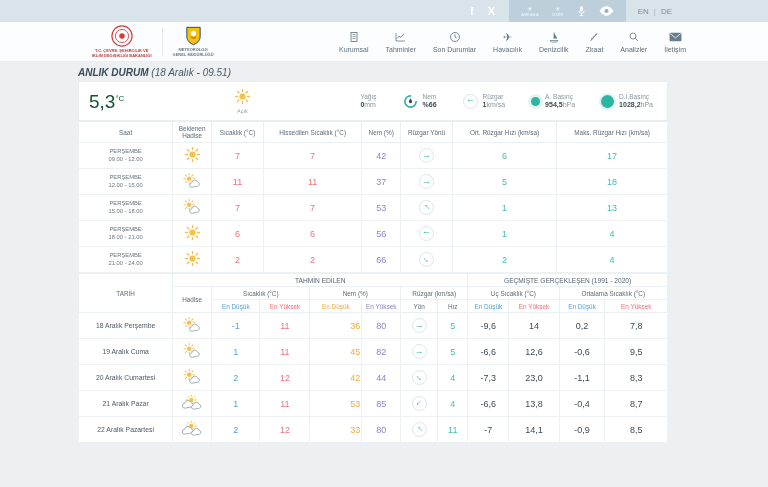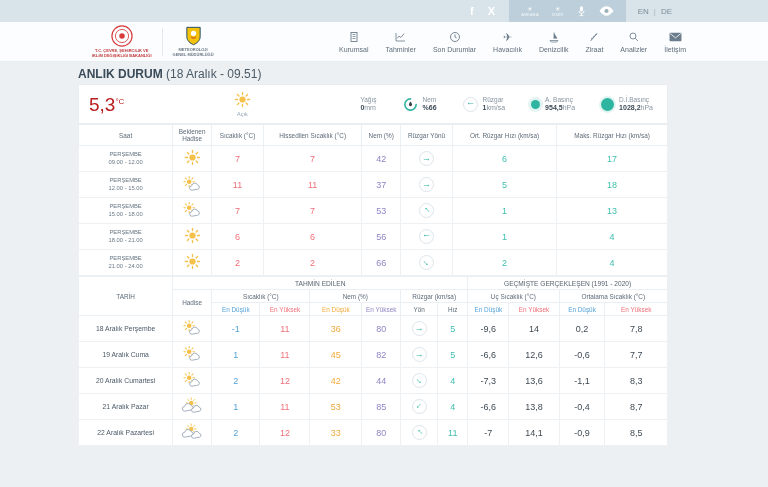--- a/index.html
+++ b/index.html
@@ -26,27 +26,27 @@
   .logo-min-text { font-size:4px; color:#c3393d; font-weight:bold; text-align:center; line-height:1.25; margin-top:1px; }
   .logo-mgm-text { font-size:4px; color:#6a7885; font-weight:bold; text-align:center; line-height:1.25; margin-top:1px; }
   .logo-div { width:1px; height:28px; background:#e2e8ec; }
   nav { margin-left:auto; display:flex; gap:17px; }
   .nav-item { display:flex; flex-direction:column; align-items:center; gap:2px; cursor:pointer; }
   .nav-item .nav-ic { height:13px; display:flex; align-items:center; color:#6b7c8c; font-size:11px; line-height:1; }
   .nav-item .nav-label { font-size:7px; color:#5f6e7b; white-space:nowrap; }
 
   
   main { width:590px; margin-left:78px; }
-  .section-head { font-size:12px; color:#3a4a57; margin:5px 0 3px; }
+  .section-head { font-size:10px; color:#3a4a57; margin:5px 0 3px;font-style:italic; }
   .section-head b { font-weight:bold; }
   .section-head .time { font-weight:normal; color:#4c5a66; }
 
   
   .current-card { background:#fff; border:1px solid #e7edf1; height:40px; display:flex; align-items:center; padding:0 14px 0 10px; justify-content:space-between; }
-  .cur-temp { font-size:19px; color:#b91c1c; font-weight:normal; line-height:1; }
+  .cur-temp { font-size:19px; color:#14532d; font-weight:normal; line-height:1; }
   .cur-temp .unit { font-size:8px; vertical-align:super; }
   .cond { display:flex; flex-direction:column; align-items:center; line-height:1; }
   .cond-label { font-size:5.5px; color:#97a5b0; margin-top:1px; }
   .metric { display:flex; align-items:center; gap:5px; }
   .metric .m-txt { display:flex; flex-direction:column; line-height:1.25; }
   .metric .m-label { font-size:6.5px; color:#8795a1; }
   .metric .m-value { font-size:7px; color:#3c4a56; font-weight:bold; }
   .metric .m-unit { font-weight:normal; color:#8795a1; }
   .wind-circle { width:15px; height:15px; border-radius:50%; border:1px solid #dde5ea; display:inline-flex; align-items:center; justify-content:center; background:#fff; }
   .wind-arrow { color:#2fb3a0; font-size:9px; line-height:1; display:inline-block; font-weight:bold; }
@@ -59,21 +59,21 @@
   th { font-weight:normal; font-size:6.4px; color:#5d6b79; border:1px solid #eaeff3; padding:2px 1px; text-align:center; background:#fff; }
   td { border:1px solid #edf1f4; text-align:center; font-size:9px; padding:0 1px; }
   .hourly td { height:26px; }
   .daily td { height:26px; }
   .daily thead tr { height:13px; }
   .hourly thead tr { height:21px; }
   .cell-day { font-size:5.8px; color:#6a7885; line-height:1.35; }
   .cell-date { font-size:6.8px; color:#4a5866; }
   .v-red { color:#f0707a; }
   .v-blue { color:#55a3d9; }
-  .v-orange { color:#f2a93c; }
+  .v-orange { color:#f2a93c;text-align:right; }
   .v-purple { color:#8f85c3; }
   .v-teal { color:#3fbfae; }
   .v-dark { color:#3f4a54; }
   .c-blue { color:#55a3d9; }
   .c-red { color:#f0707a; }
   .c-orange { color:#f2a93c; }
   .c-purple { color:#8f85c3; }
   .group-h { font-size:6.6px; color:#55626e; }
   .mt8 { margin-top:8px; }
   .mt9 { margin-top:9px; }
@@ -549,21 +549,21 @@
     <td class="v-red">11</td>
     <td class="v-orange">45</td>
     <td class="v-purple">82</td>
     <td><span class="wind-circle">
      <span class="wind-arrow" style="transform:rotate(0deg)">→</span>
             </span></td>
     <td class="v-teal">5</td>
     <td class="v-dark">-6,6</td>
     <td class="v-dark">12,6</td>
     <td class="v-dark">-0,6</td>
-    <td class="v-dark">7,7</td>
+    <td class="v-dark">9,5</td>
   </tr>
   <tr>
     <td class="cell-date">20 Aralık Cumartesi</td>
     <td><svg width="20" height="17" viewBox="0 0 27 24">
       <g transform="translate(0.5,0.5) scale(0.75)">
                 <g stroke="#f6c14b" stroke-width="1.9" stroke-linecap="round">
    <line x1="12" y1="2" x2="12" y2="5"></line>
                   <line x1="12" y1="19" x2="12" y2="22"></line>
    <line x1="2" y1="12" x2="5" y2="12"></line>
                   <line x1="19" y1="12" x2="22" y2="12"></line>
@@ -578,21 +578,21 @@
             </svg></td>
     <td class="v-blue">2</td>
     <td class="v-red">12</td>
     <td class="v-orange">42</td>
     <td class="v-purple">44</td>
     <td><span class="wind-circle">
      <span class="wind-arrow" style="transform:rotate(45deg)">→</span>
             </span></td>
     <td class="v-teal">4</td>
     <td class="v-dark">-7,3</td>
-    <td class="v-dark">13,6</td>
+    <td class="v-dark">23,0</td>
     <td class="v-dark">-1,1</td>
     <td class="v-dark">8,3</td>
   </tr>
   <tr>
     <td class="cell-date">21 Aralık Pazar</td>
     <td><svg width="22" height="17" viewBox="0 0 30 24">
       <g transform="translate(5.5,0) scale(0.7)">
                 <g stroke="#f6c14b" stroke-width="1.9" stroke-linecap="round">
    <line x1="12" y1="2" x2="12" y2="5"></line>
                   <line x1="12" y1="19" x2="12" y2="22"></line>

